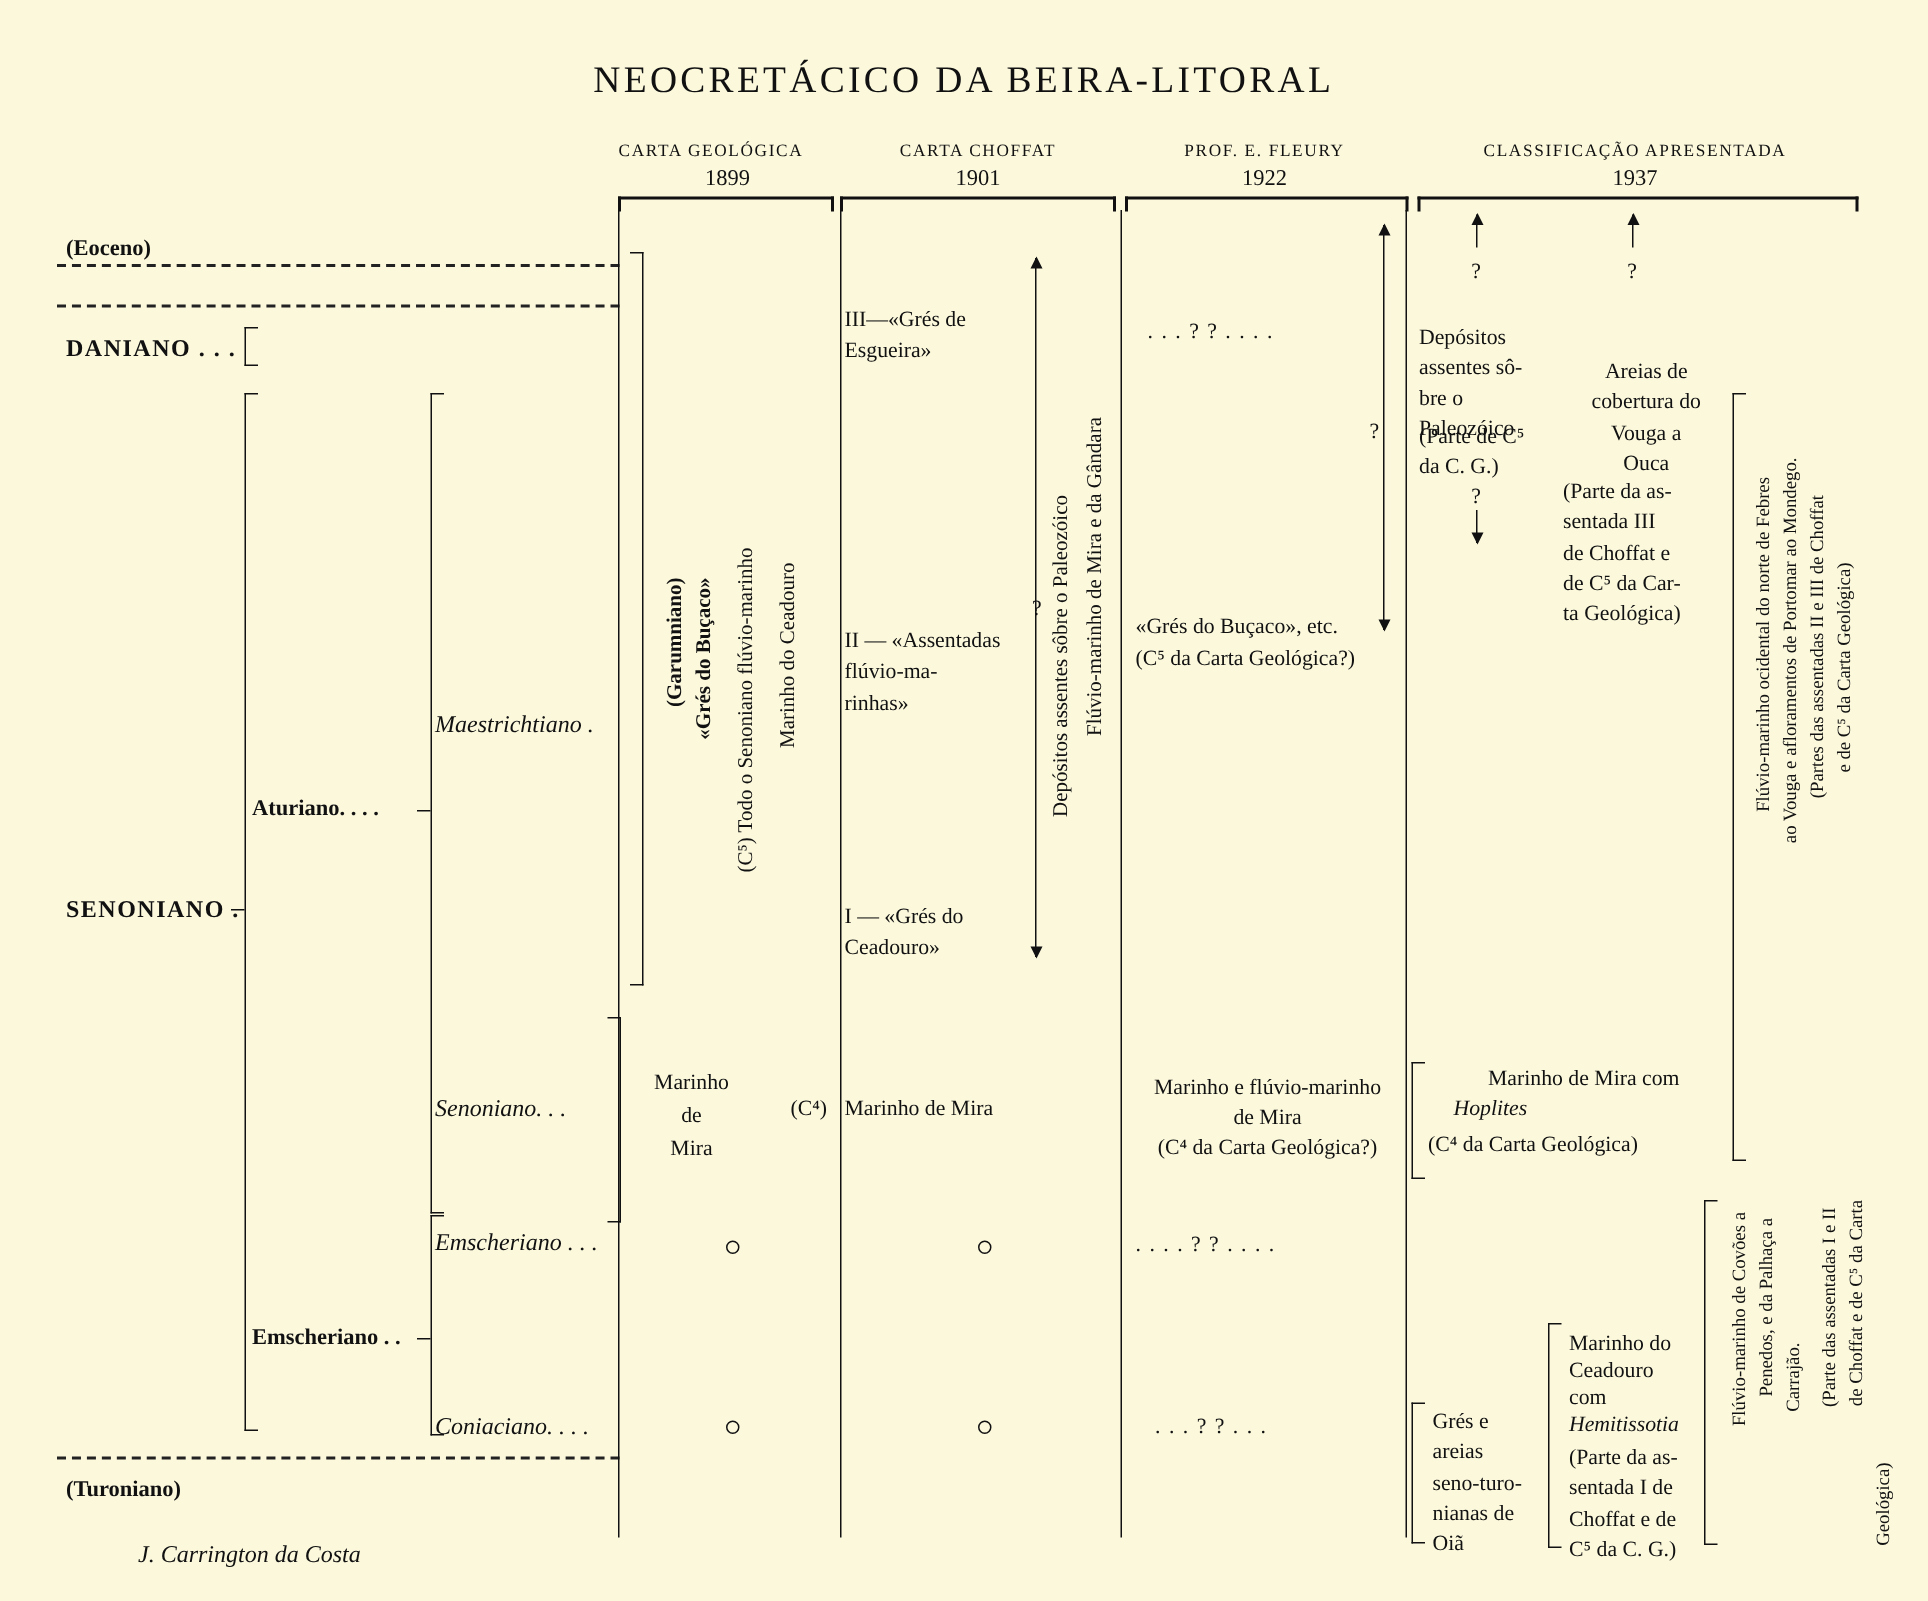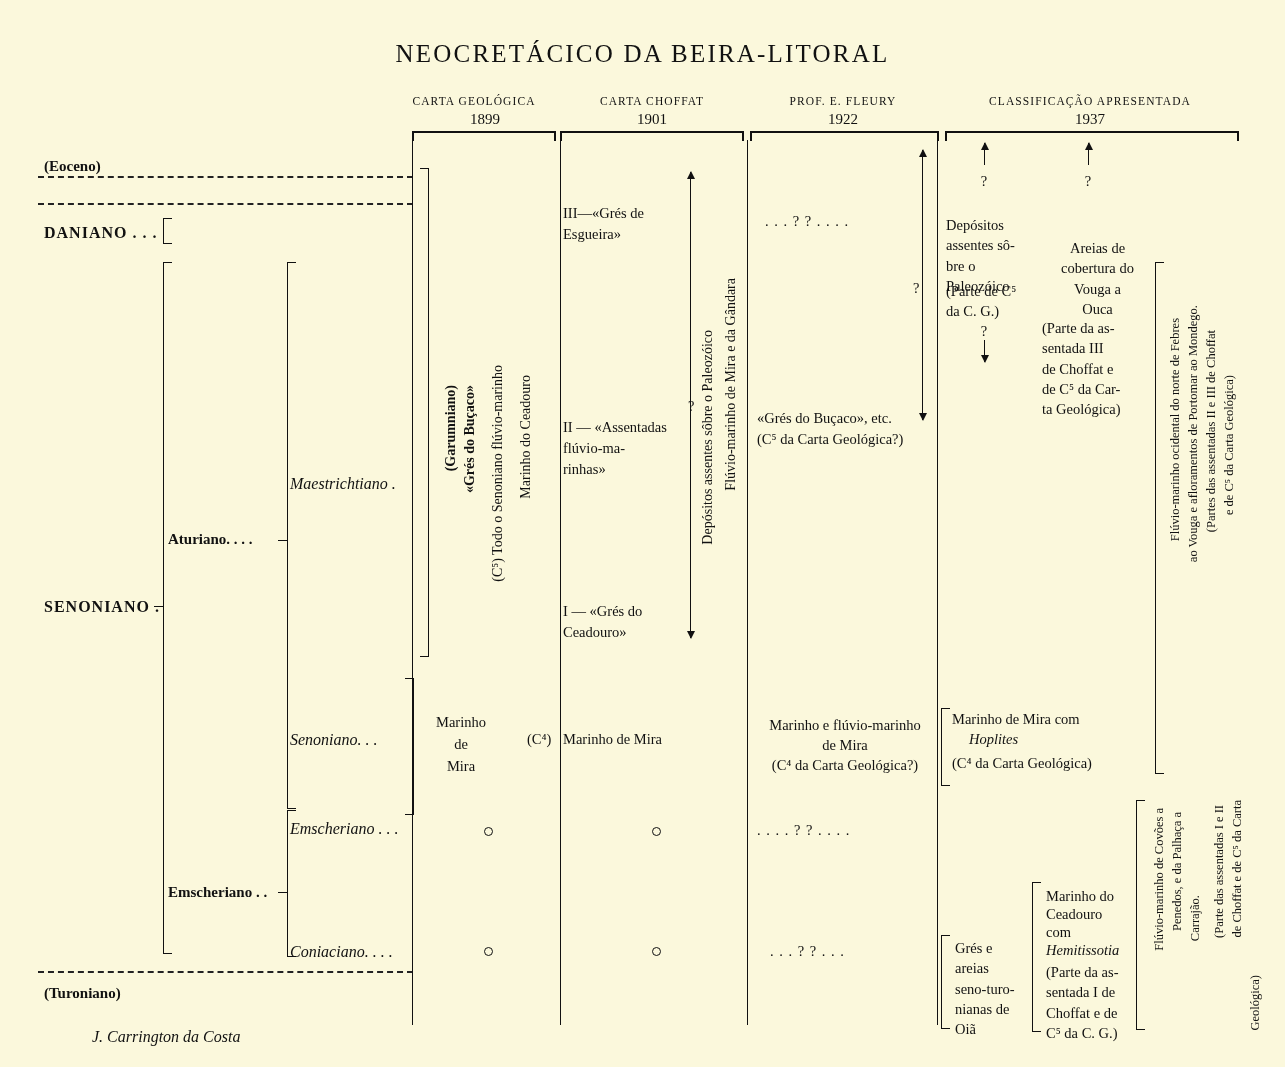--- a/index.html
+++ b/index.html
@@ -233,21 +233,21 @@
 de C⁵ da Car-
 ta Geológica)</div>
 
 <div class="brace-l" style="top:262px; left:1155px; height:510px;"></div>
 <div class="vert small" style="top:318px; left:1168px;">Flúvio-marinho ocidental do norte de Febres</div>
 <div class="vert small" style="top:305px; left:1186px;">ao Vouga e afloramentos de Portomar ao Mondego.</div>
 <div class="vert small" style="top:330px; left:1204px;">(Partes das assentadas II e III de Choffat</div>
 <div class="vert small" style="top:375px; left:1222px;">e de C⁵ da Carta Geológica)</div>
 
 <div class="brace-l" style="top:708px; left:941px; height:76px;"></div>
-<div class="abs txt" style="top:711px; left:952px;">Marinho de Mira com</div>
+<div class="abs txt" style="top:711px; left:992px;">Marinho de Mira com</div>
 <div class="abs txt italic" style="top:731px; left:969px;">Hoplites</div>
 <div class="abs txt" style="top:755px; left:952px;">(C⁴ da Carta Geológica)</div>
 
 <div class="brace-l" style="top:935px; left:941px; height:92px;"></div>
 <div class="abs txt" style="top:938px; left:955px; width:85px; white-space:pre-line; line-height:1.4;">Grés e
 areias
 seno-turo-
 nianas de
 Oiã</div>
 

